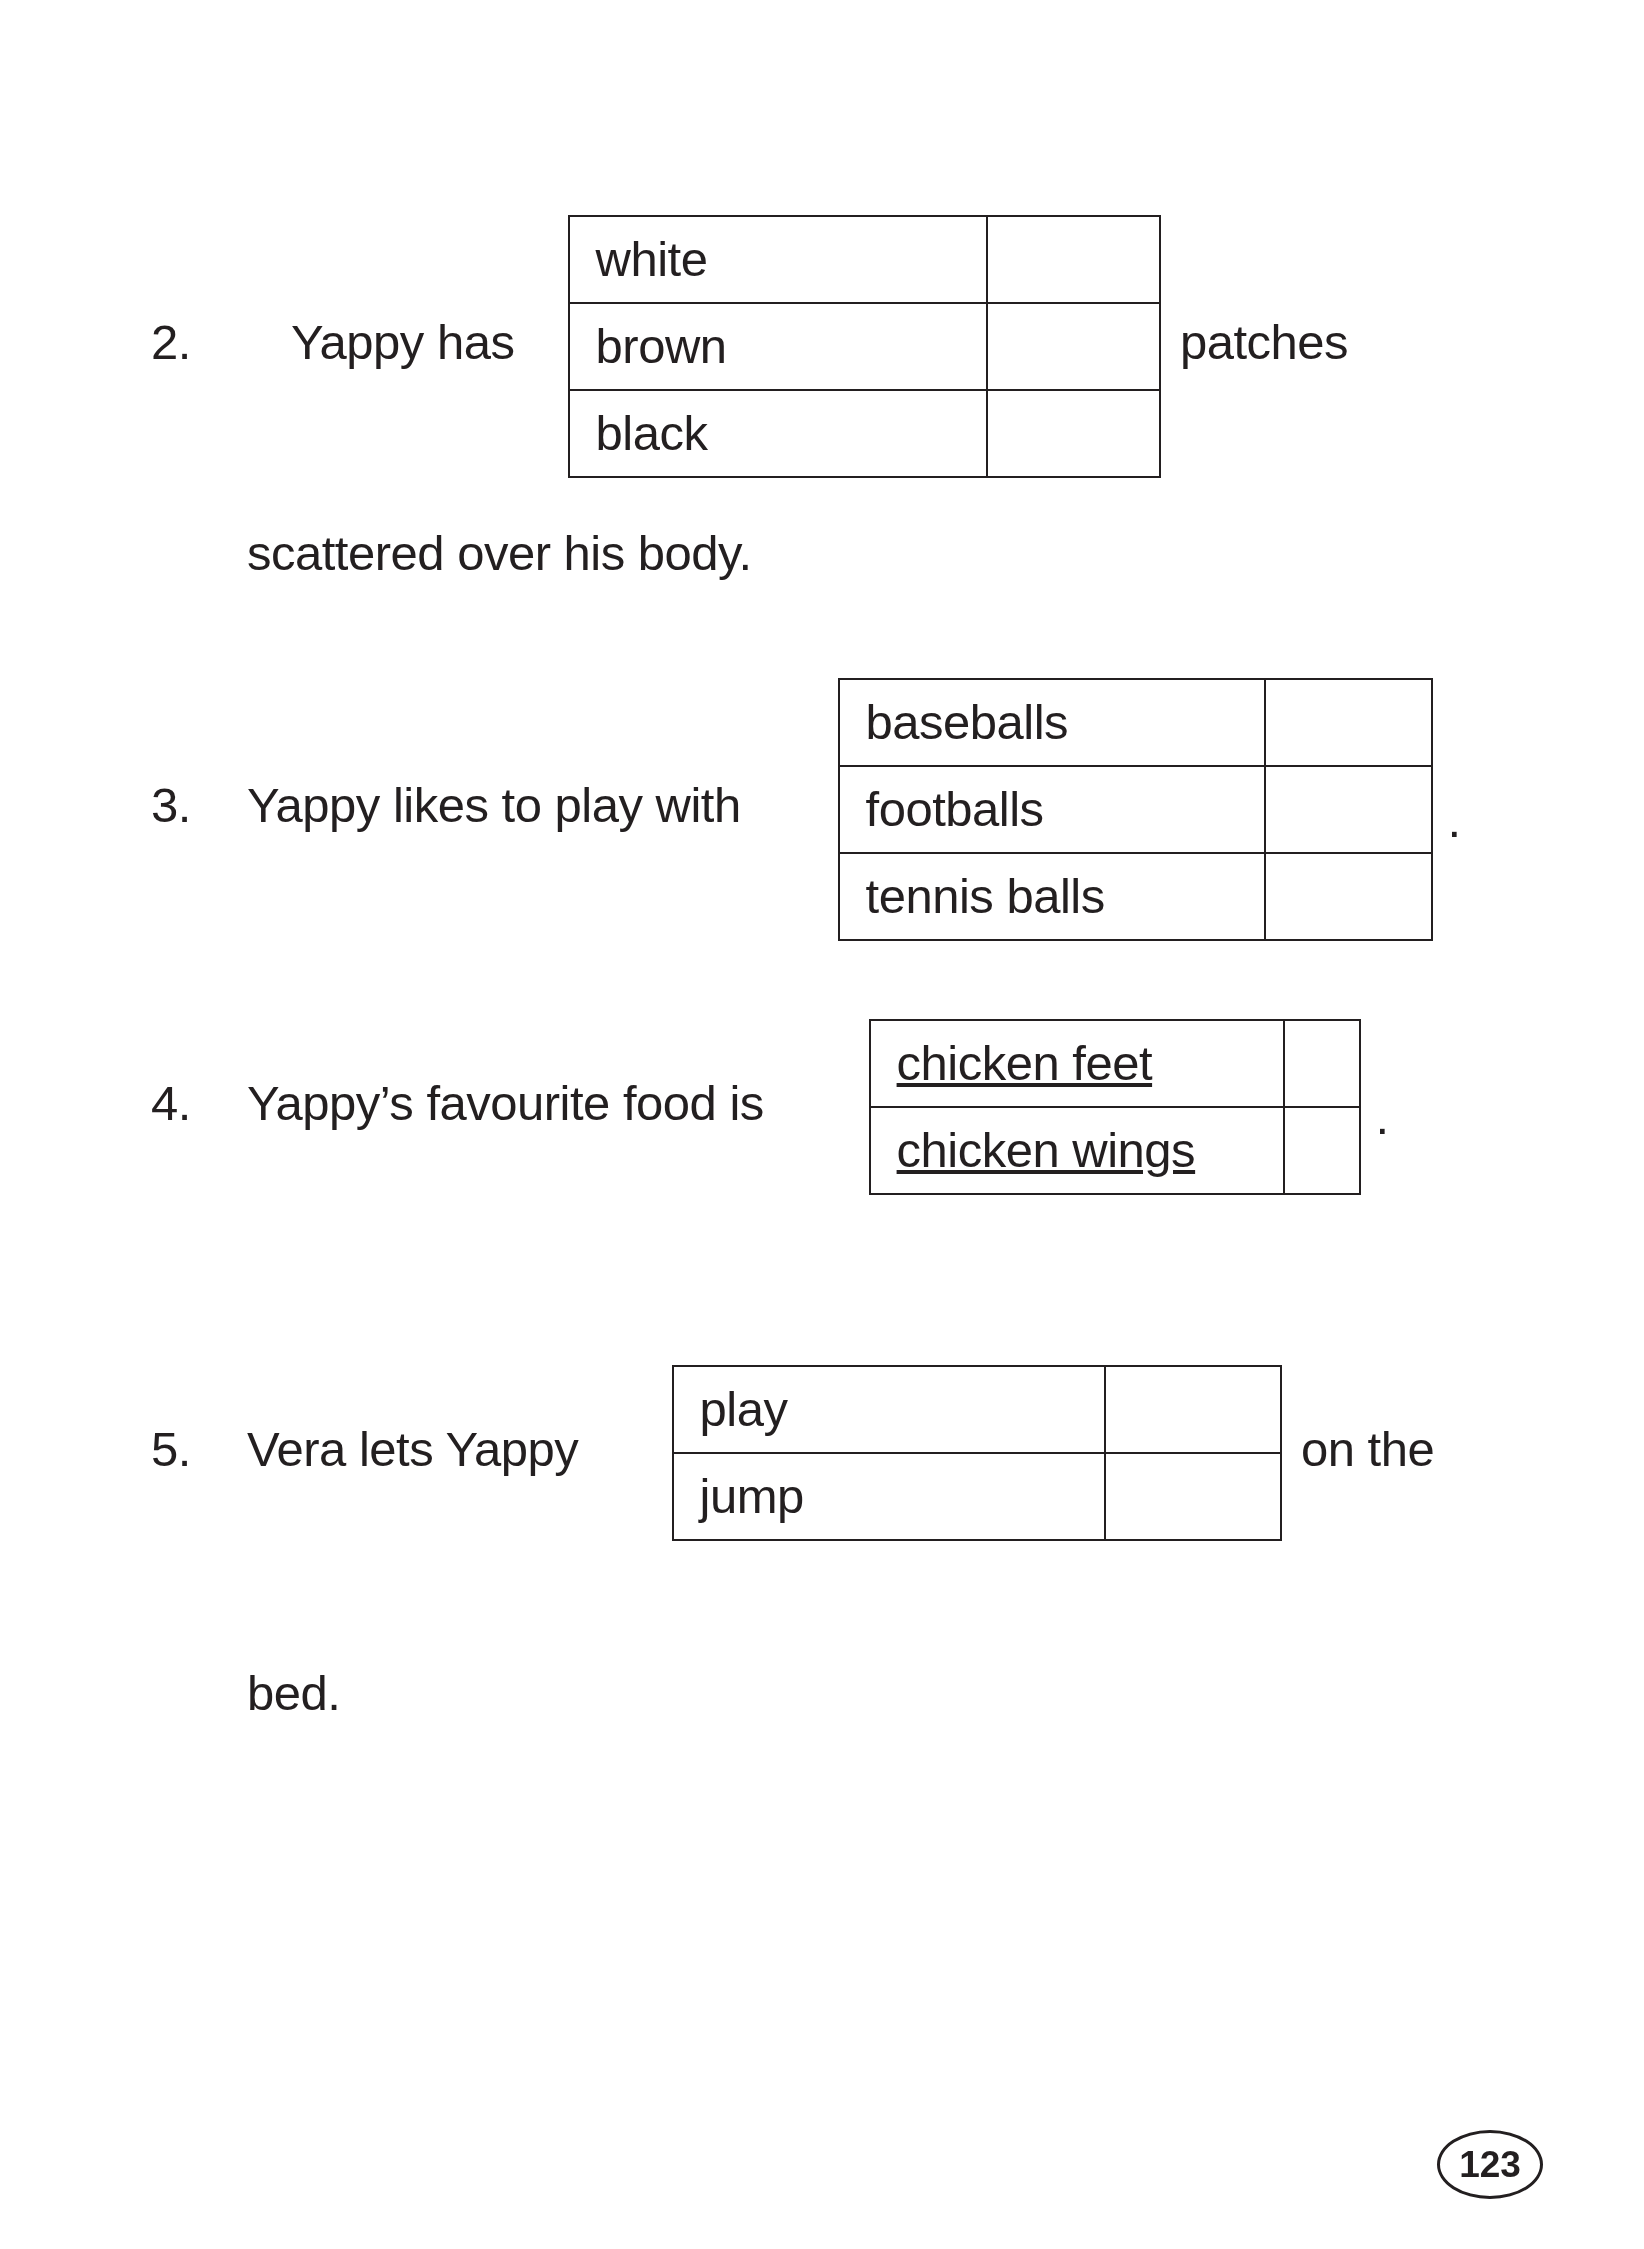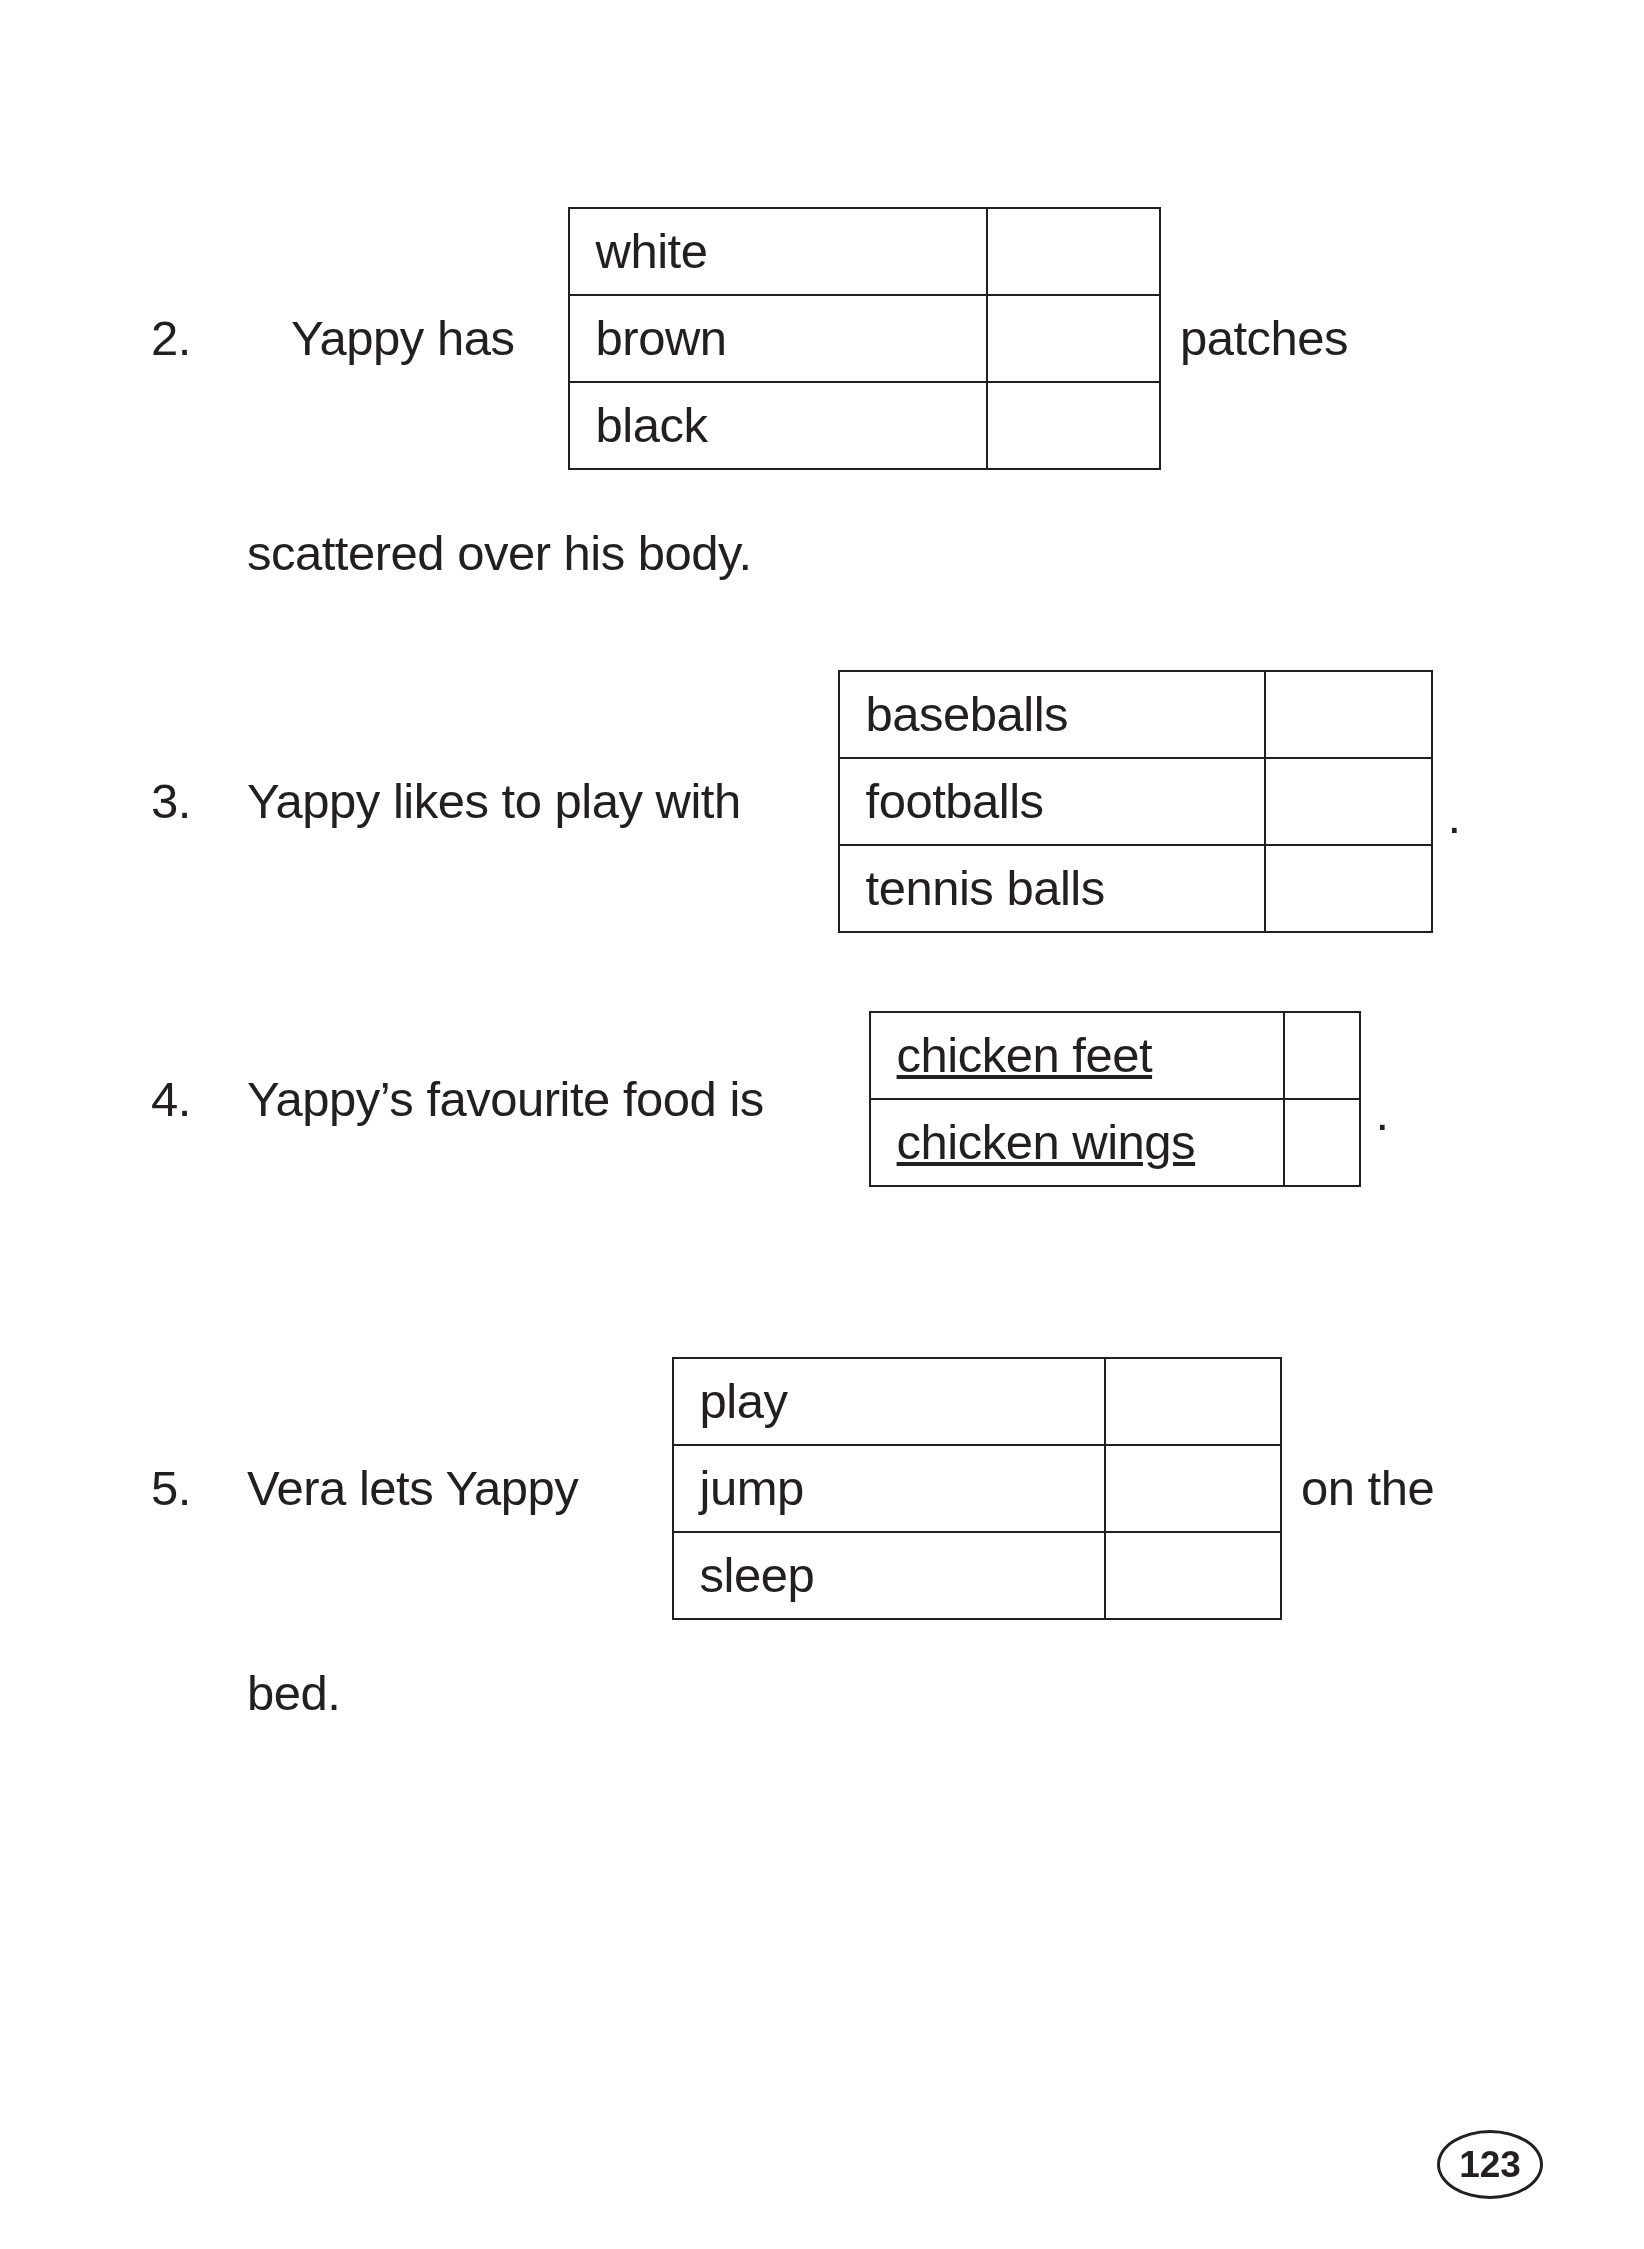--- a/index.html
+++ b/index.html
@@ -43,20 +43,21 @@
   .qnum { width: 96px; flex: 0 0 auto; }
   .pretext { flex: 0 0 auto; }
   .q2 .pretext { width: 277px; margin-left: 44px; }
   .q3 .pretext { width: 591px; }
   .q4 .pretext { width: 622px; }
   .q5 .pretext { width: 425px; }
   table.choice {
     border-collapse: collapse;
     table-layout: fixed;
     flex: 0 0 auto;
+    margin-top: 8px;
   }
   .q2 table.choice { width: 593px; }
   .q3 table.choice { width: 595px; }
   .q4 table.choice { width: 492px; text-decoration: underline; }
   .q5 table.choice { width: 610px; }
   table.choice td {
     border: 2.7px solid var(--ink);
     box-sizing: border-box;
     height: 87px;
     font-size: 49px;
@@ -172,24 +173,20 @@
     <table class="choice">
       <tbody>
           <tr>
         <td class="word">play</td>
         <td class="tick"></td>
       </tr>
       <tr>
         <td class="word">jump</td>
         <td class="tick"></td>
       </tr>
-      <tr>
-        <td class="word">sleep</td>
-        <td class="tick"></td>
-      </tr>
     </tbody>
       </table>
     <span class="posttext">on the</span>
   </div>
   <div class="continuation cont-q5">bed.</div>
 
   <div class="page-badge">
     <span>123</span>
   </div>
 

